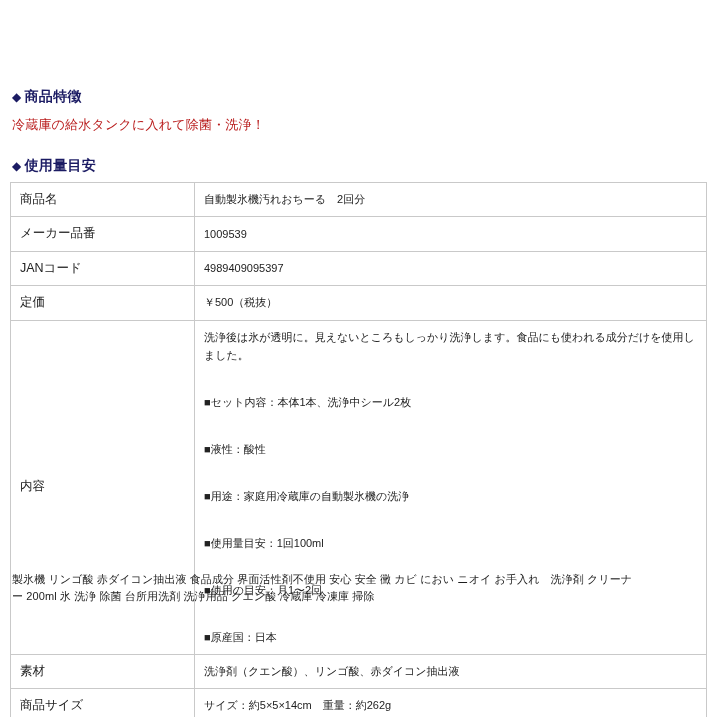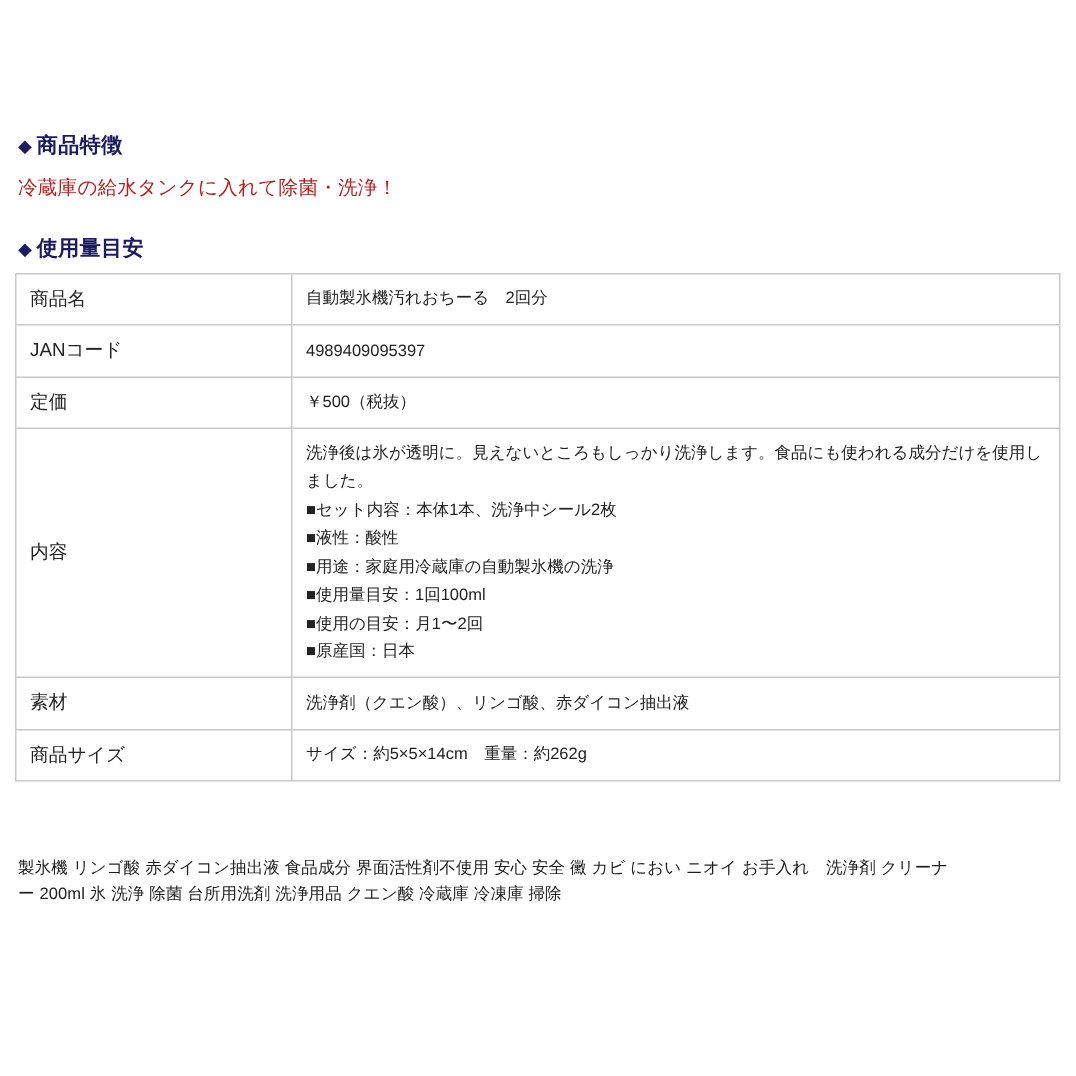--- a/index.html
+++ b/index.html
@@ -72,21 +72,21 @@
   .spec-table td.label {
     width: 165px;
     font-size: 12.5px;
   }
   .spec-table td.value { }
   .spec-table tr.tall td { vertical-align: middle; }
   .content-cell p {
     margin: 0;
     line-height: 1.72;
   }
-  .content-cell .bullet-line { white-space: nowrap; }
+  .content-cell .bullet-line { white-space: nowrap; margin-top: 28px; }
 
   
   .keywords {
     position: absolute;
     left: 12px;
     top: 571px;
     width: 621px;
     font-size: 11px;
     line-height: 1.55;
     color: #1d1d1d;
@@ -110,20 +110,24 @@
     <span>使用量目安</span>
   </div>
 
   <table class="spec-table">
     <tbody>
       <tr>
         <td class="label">商品名</td>
         <td class="value">自動製氷機汚れおちーる　2回分</td>
       </tr>
       <tr>
+        <td class="label">メーカー品番</td>
+        <td class="value">1009539</td>
+      </tr>
+      <tr>
         <td class="label">JANコード</td>
         <td class="value">4989409095397</td>
       </tr>
       <tr>
         <td class="label">定価</td>
         <td class="value">￥500（税抜）</td>
       </tr>
       <tr class="tall">
         <td class="label">内容</td>
         <td class="value content-cell">

